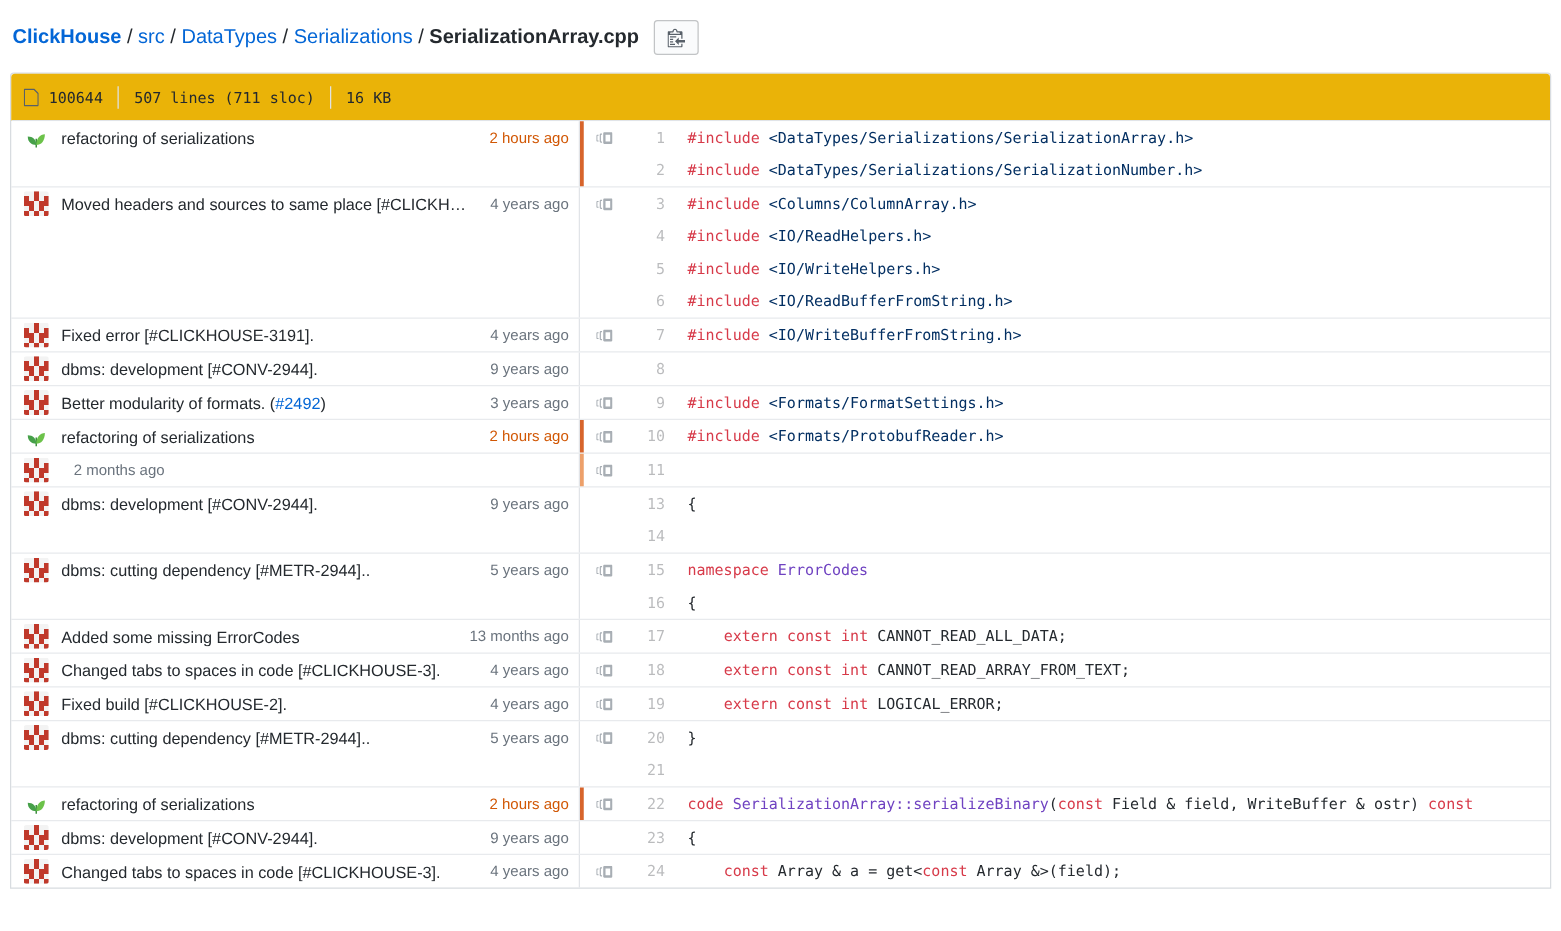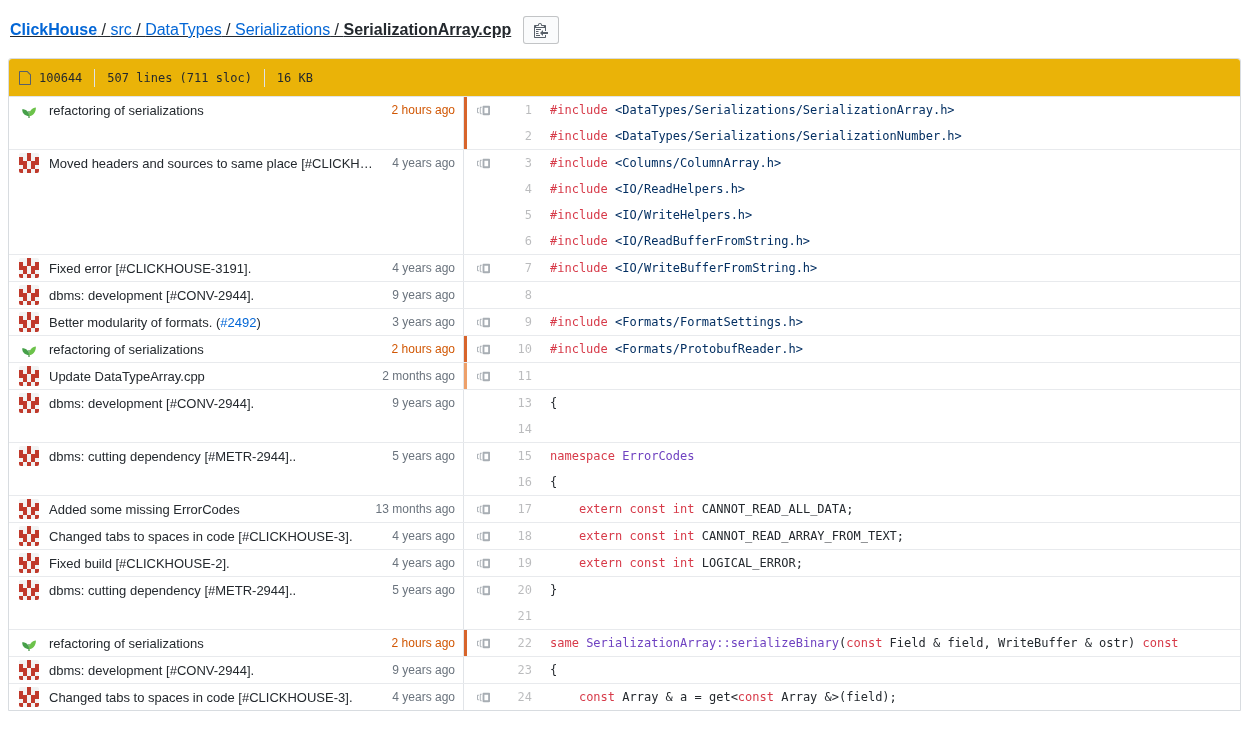--- a/index.html
+++ b/index.html
@@ -9,21 +9,20 @@
     color: #24292e;
     font-family: "Liberation Sans", sans-serif;
   }
   .page { padding: 8px 8px 0 8px; }
 
   
   .breadcrumb-row {
     display: flex;
     align-items: center;
     padding: 8px 2px 14px 2px;
-    text-decoration: underline;
   }
   .breadcrumb { font-size: 16px; white-space: nowrap; }
   .breadcrumb a { text-decoration: none; color: #0366d6; }
   .bc-link-bold { font-weight: 700; }
   .bc-current { font-weight: 700; color: #24292e; }
   .bc-sep { color: #24292e; white-space: pre; }
   .copy-btn {
     margin-left: 12px;
     width: 36px; height: 28px;
     border: 1px solid rgba(27,31,35,0.25);
@@ -437,21 +436,20 @@
                     <rect x="3" y="2" width="1" height="1"></rect>
                     <rect x="4" y="2" width="1" height="1"></rect>
                     <rect x="1" y="3" width="1" height="1"></rect>
                     <rect x="3" y="3" width="1" height="1"></rect>
                     <rect x="0" y="4" width="1" height="1"></rect>
                     <rect x="2" y="4" width="1" height="1"></rect>
                     <rect x="4" y="4" width="1" height="1"></rect>
                   </g>
                 </svg>
               </span>
-              <span class="msg"><a class="msg-plain" href="#">Update DataTypeArray.cpp</a></span>
               <span class="age">2 months ago</span>
             </div>
           </div>
           <div class="heat heat-warm"></div>
           <div class="reblame">
             <button class="reblame-btn">
               <svg width="13" height="15" viewBox="0 0 14 16" aria-hidden="true">
                 <path fill="#a8aeb4" d="M13 3H7c-.55 0-1 .45-1 1v8c0 .55.45 1 1 1h6c.55 0 1-.45 1-1V4c0-.55-.45-1-1-1zm-1 8H8V5h4v6zM4 4h1v1H4v6h1v1H4c-.55 0-1-.45-1-1V5c0-.55.45-1 1-1zM1 5h1v1H1v4h1v1H1c-.55 0-1-.45-1-1V6c0-.55.45-1 1-1z"></path>
               </svg>
             </button>
@@ -740,21 +738,21 @@
           <div class="reblame">
             <button class="reblame-btn">
               <svg width="13" height="15" viewBox="0 0 14 16" aria-hidden="true">
                 <path fill="#a8aeb4" d="M13 3H7c-.55 0-1 .45-1 1v8c0 .55.45 1 1 1h6c.55 0 1-.45 1-1V4c0-.55-.45-1-1-1zm-1 8H8V5h4v6zM4 4h1v1H4v6h1v1H4c-.55 0-1-.45-1-1V5c0-.55.45-1 1-1zM1 5h1v1H1v4h1v1H1c-.55 0-1-.45-1-1V6c0-.55.45-1 1-1z"></path>
               </svg>
             </button>
           </div>
           <div class="lines">
             <div class="line">
               <span class="ln">22</span>
-              <span class="code"><span class="tok-k">same</span><span class="tok-p"> </span><span class="tok-e">SerializationArray::serializeBinary</span><span class="tok-p">(</span><span class="tok-k">const</span><span class="tok-p"> Field &amp; field, WriteBuffer &amp; ostr) </span><span class="tok-k">const</span></span>
+              <span class="code"><span class="tok-k">code</span><span class="tok-p"> </span><span class="tok-e">SerializationArray::serializeBinary</span><span class="tok-p">(</span><span class="tok-k">const</span><span class="tok-p"> Field &amp; field, WriteBuffer &amp; ostr) </span><span class="tok-k">const</span></span>
             </div>
           </div>
         </div>
         <div class="hunk">
           <div class="commit-cell">
             <div class="commit-row">
               <span class="avatar">
                 <svg width="20" height="20" viewBox="0 0 5 5" shape-rendering="crispEdges" aria-hidden="true">
                   <rect width="5" height="5" fill="#f3f3f3"></rect>
                   <g fill="#c0392b">

